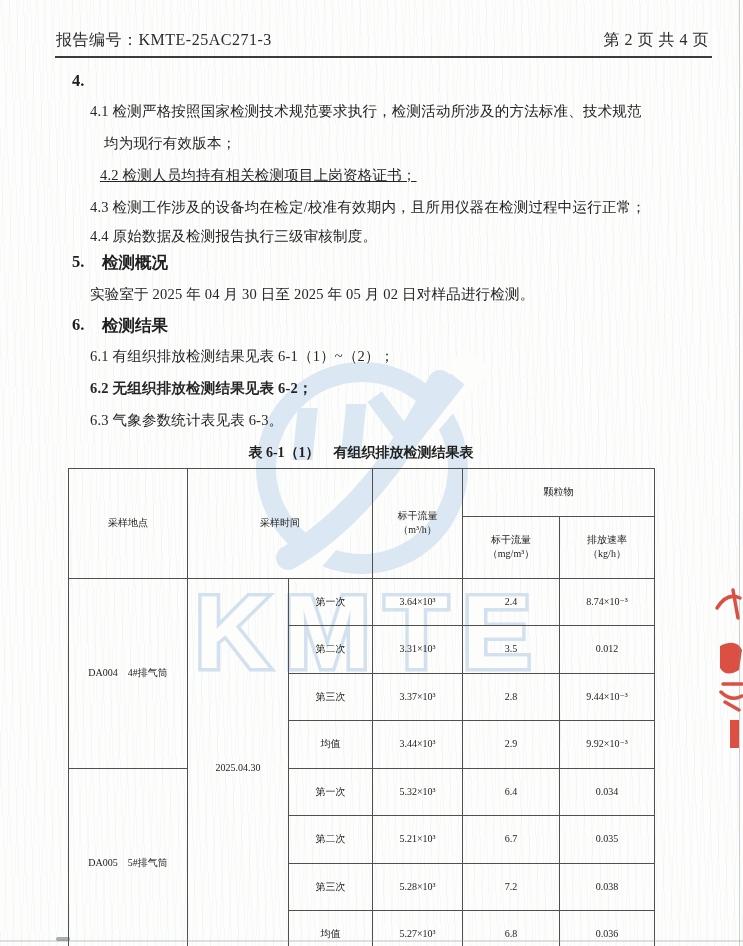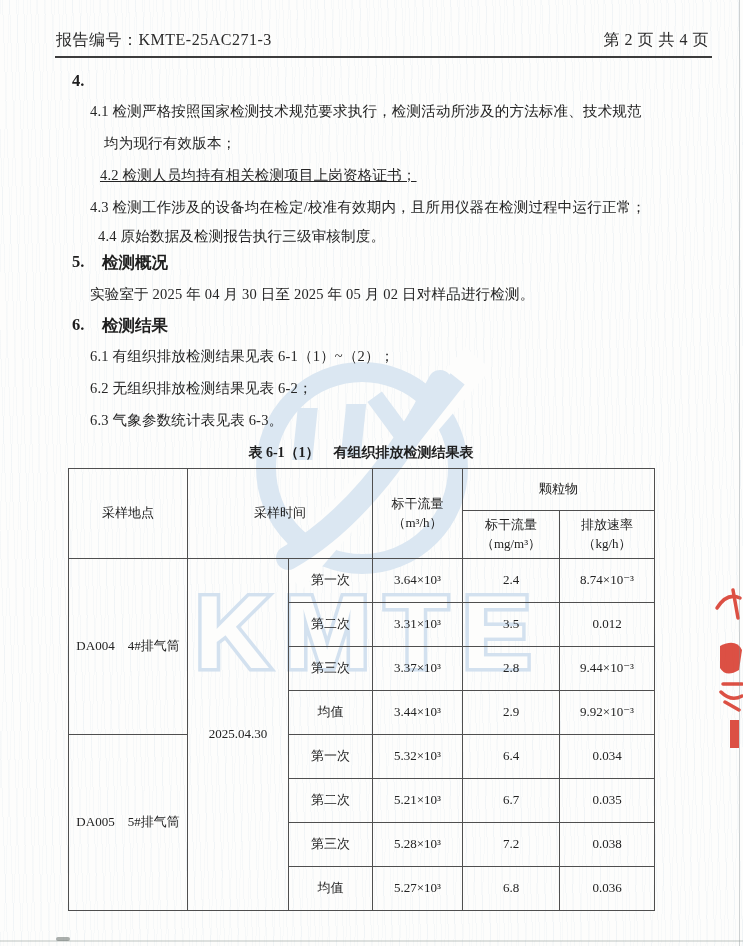--- a/index.html
+++ b/index.html
@@ -23,21 +23,21 @@
   .sec-heading .num{width:30px;}
   .body-text{font-size:14.5px;color:#252525;letter-spacing:.2px;}
   .tbl-title{top:444px;left:68px;width:586px;text-align:center;font-weight:bold;
     font-size:14px;color:#1e1e1e;}
   table.results{
     position:absolute;z-index:2;left:68px;top:468px;width:586px;
     border-collapse:collapse;table-layout:fixed;
   }
   table.results td{
     border:1px solid #4f4f4f;text-align:center;vertical-align:middle;
-    font-size:13px;color:#222;padding:3px;background:transparent;line-height:1.45;
+    font-size:10px;color:#222;padding:16px;background:transparent;line-height:1.45;
   }
   .watermark{position:absolute;z-index:1;left:140px;top:330px;pointer-events:none;}
   .stamp{position:absolute;z-index:3;right:0;top:588px;width:30px;height:162px;
     overflow:hidden;opacity:.88;}
   .edge-right{position:absolute;z-index:4;right:3px;top:0;bottom:0;width:1.5px;
     background:rgba(125,138,142,.38);}
   .edge-bottom{position:absolute;z-index:4;left:0;right:0;bottom:4px;height:2px;
     background:rgba(140,150,145,.28);}
   .smudge{position:absolute;z-index:4;left:56px;bottom:5px;width:14px;height:4px;
     background:rgba(70,80,75,.45);border-radius:2px;}
@@ -65,34 +65,34 @@
   </div>
   <div class="abs header-rule"></div>
 
   <div class="abs sec-heading" style="top:71px;left:72px;">
     <span class="num">4.</span>
   </div>
   <div class="abs body-text" style="top:102px;left:90px;">4.1 检测严格按照国家检测技术规范要求执行，检测活动所涉及的方法标准、技术规范</div>
   <div class="abs body-text" style="top:134px;left:104px;">均为现行有效版本；</div>
   <div class="abs body-text" style="top:166px;left:100px;text-decoration:underline;">4.2 检测人员均持有相关检测项目上岗资格证书；</div>
   <div class="abs body-text" style="top:198px;left:90px;">4.3 检测工作涉及的设备均在检定/校准有效期内，且所用仪器在检测过程中运行正常；</div>
-  <div class="abs body-text" style="top:227px;left:90px;margin-left:8px;">4.4 原始数据及检测报告执行三级审核制度。</div>
+  <div class="abs body-text" style="top:227px;left:90px;">4.4 原始数据及检测报告执行三级审核制度。</div>
 
   <div class="abs sec-heading" style="top:252px;left:72px;">
     <span class="num">5.</span>
     <span>检测概况</span>
   </div>
   <div class="abs body-text" style="top:285px;left:90px;">实验室于 2025 年 04 月 30 日至 2025 年 05 月 02 日对样品进行检测。</div>
 
   <div class="abs sec-heading" style="top:315px;left:72px;">
     <span class="num">6.</span>
     <span>检测结果</span>
   </div>
   <div class="abs body-text" style="top:347px;left:90px;text-align:right;">6.1 有组织排放检测结果见表 6-1（1）~（2）；</div>
-  <div class="abs body-text" style="top:379px;left:90px;">6.2 无组织排放检测结果见表 6-2；</div>
+  <div class="abs body-text" style="top:379px;left:90px;font-weight:bold;">6.2 无组织排放检测结果见表 6-2；</div>
   <div class="abs body-text" style="top:411px;left:90px;">6.3 气象参数统计表见表 6-3。</div>
 
   <div class="abs tbl-title">表 6-1（1）　有组织排放检测结果表</div>
 
   <table class="results">
     <colgroup>
       <col style="width:119px">
         <col style="width:101px">
         <col style="width:84px">
       <col style="width:90px">

